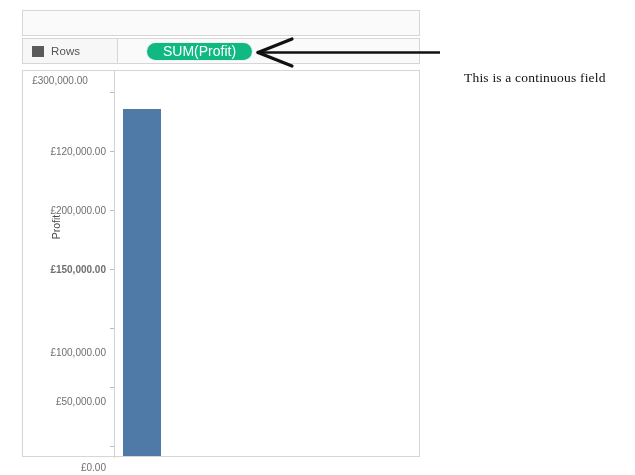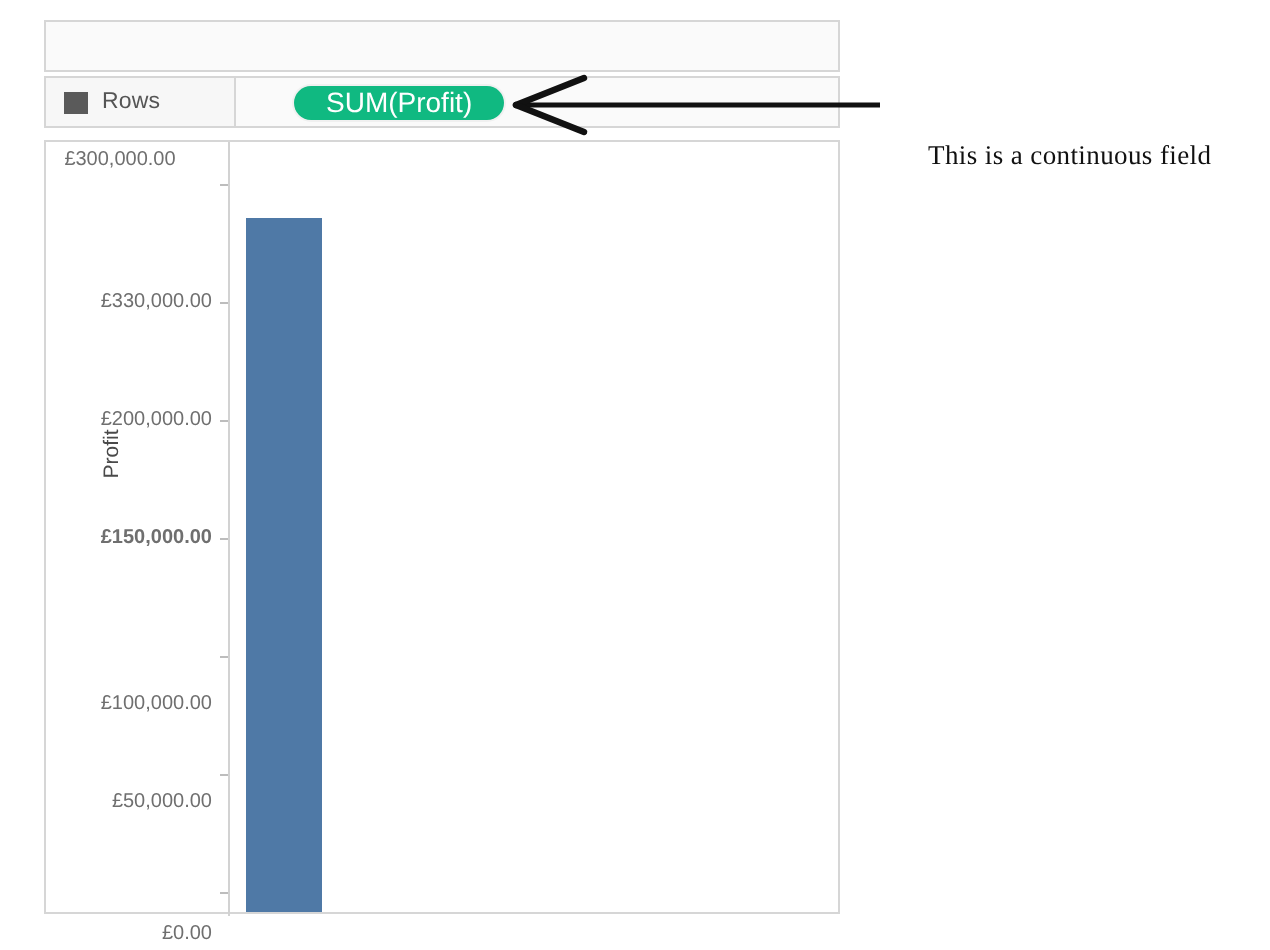--- a/index.html
+++ b/index.html
@@ -221,21 +221,21 @@
         <div class="tick-label" style="top: 375px; right: 313px; margin-top: 21px;">£0.00</div>
         <div class="tick-mark" style="left: 87px; top: 375px;"></div>
         <div class="tick-label" style="top: 316px; right: 313px; margin-top: 14px;">£50,000.00</div>
         <div class="tick-mark" style="left: 87px; top: 316px;"></div>
         <div class="tick-label" style="top: 257px; right: 313px; margin-top: 24px;">£100,000.00</div>
         <div class="tick-mark" style="left: 87px; top: 257px;"></div>
         <div class="tick-label" style="top: 198px; right: 313px; font-weight: bold;">£150,000.00</div>
         <div class="tick-mark" style="left: 87px; top: 198px;"></div>
         <div class="tick-label" style="top: 139px; right: 313px;">£200,000.00</div>
         <div class="tick-mark" style="left: 87px; top: 139px;"></div>
-        <div class="tick-label" style="top: 80px; right: 313px;">£330,000.00</div>
+        <div class="tick-label" style="top: 80px; right: 313px;">£120,000.00</div>
         <div class="tick-mark" style="left: 87px; top: 80px;"></div>
         <div class="tick-label" style="top: 9px; right: 313px; text-align: center;">£300,000.00</div>
         <div class="tick-mark" style="left: 87px; top: 21px;"></div>
       </div>
     <div id="bars-group">
         <div class="bar" style="left: 100px; width: 38px; top: 37.52px; height: 347.48px; background: rgb(79, 121, 166);"></div>
       </div>
   </div>
 
 </div>

